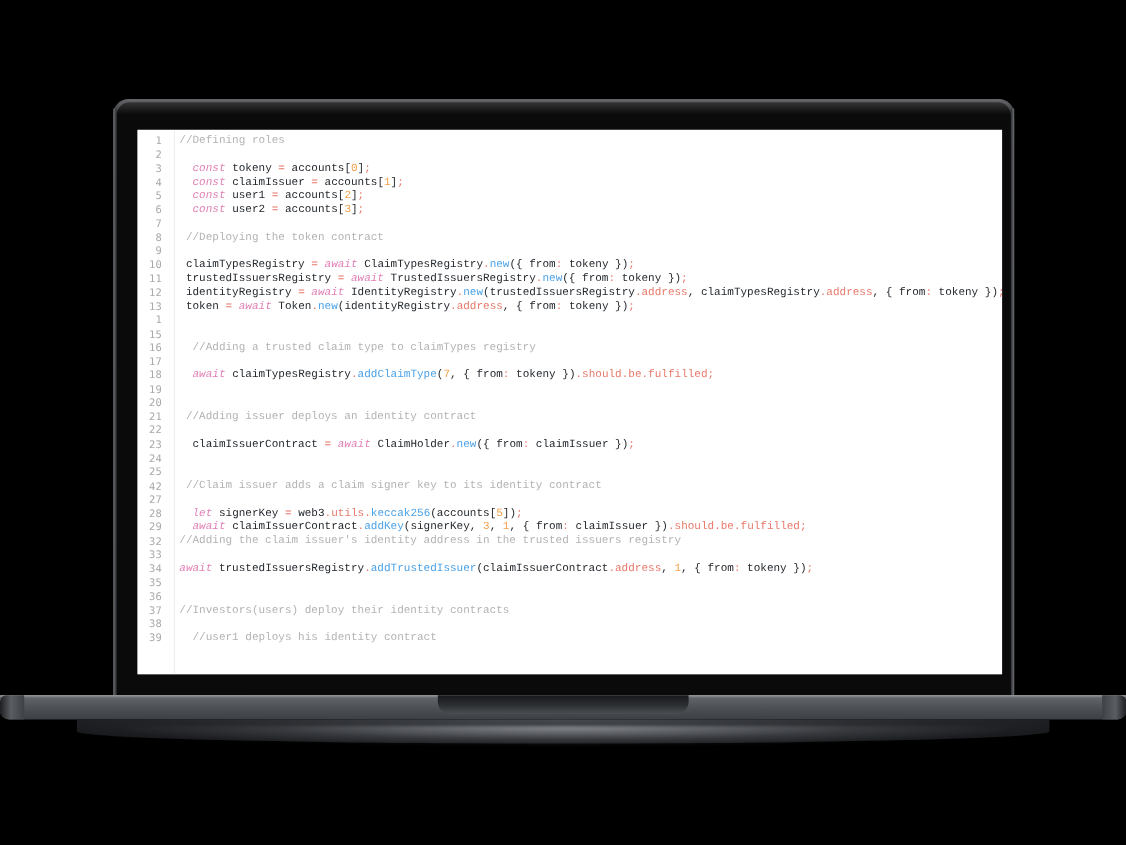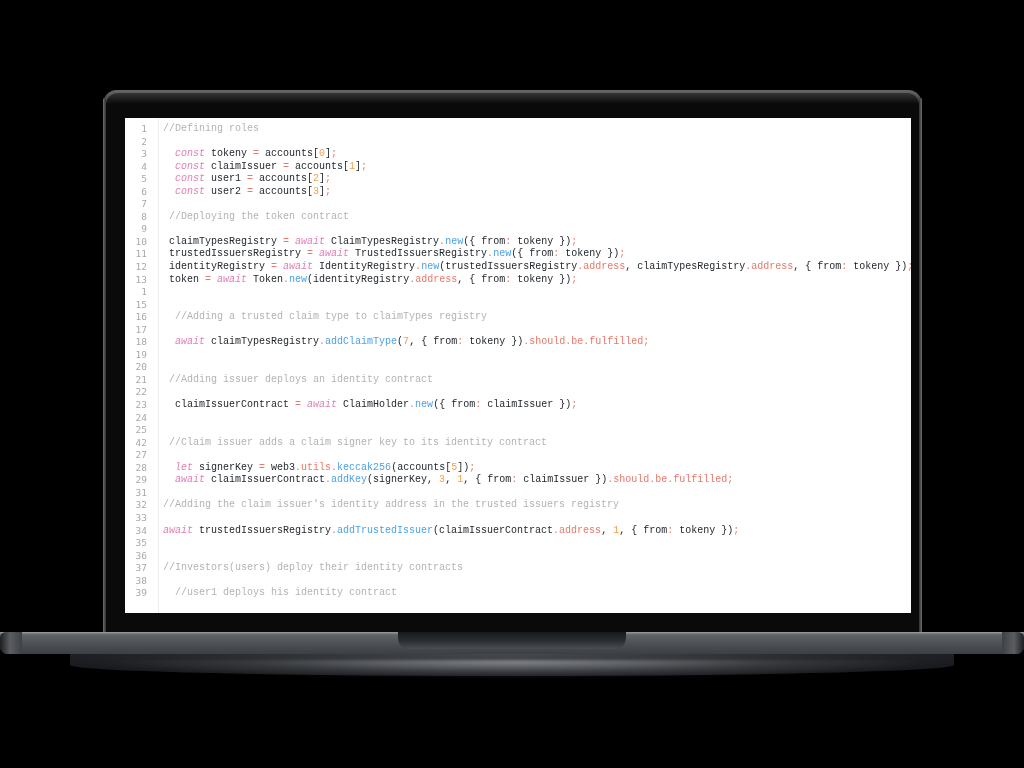--- a/index.html
+++ b/index.html
@@ -157,21 +157,20 @@
             <div class="row"><span class="ln">20</span><span class="code"></span></div>
             <div class="row"><span class="ln">21</span><span class="code"><span class="t-com"> //Adding issuer deploys an identity contract</span></span></div>
             <div class="row"><span class="ln">22</span><span class="code"></span></div>
             <div class="row"><span class="ln">23</span><span class="code"><span class="t-txt">  claimIssuerContract </span><span class="t-op">=</span><span class="t-txt"> </span><span class="t-kw">await</span><span class="t-txt"> ClaimHolder</span><span class="t-pun">.</span><span class="t-fn">new</span><span class="t-txt">({ from</span><span class="t-pun">:</span><span class="t-txt"> claimIssuer })</span><span class="t-pun">;</span></span></div>
             <div class="row"><span class="ln">24</span><span class="code"></span></div>
             <div class="row"><span class="ln">25</span><span class="code"></span></div>
             <div class="row"><span class="ln">42</span><span class="code"><span class="t-com"> //Claim issuer adds a claim signer key to its identity contract</span></span></div>
             <div class="row"><span class="ln">27</span><span class="code"></span></div>
             <div class="row"><span class="ln">28</span><span class="code"><span class="t-txt">  </span><span class="t-kw">let</span><span class="t-txt"> signerKey </span><span class="t-op">=</span><span class="t-txt"> web3</span><span class="t-prop">.utils</span><span class="t-pun">.</span><span class="t-fn">keccak256</span><span class="t-txt">(accounts[</span><span class="t-num">5</span><span class="t-txt">])</span><span class="t-pun">;</span></span></div>
             <div class="row"><span class="ln">29</span><span class="code"><span class="t-txt">  </span><span class="t-kw">await</span><span class="t-txt"> claimIssuerContract</span><span class="t-pun">.</span><span class="t-fn">addKey</span><span class="t-txt">(signerKey, </span><span class="t-num">3</span><span class="t-txt">, </span><span class="t-num">1</span><span class="t-txt">, { from</span><span class="t-pun">:</span><span class="t-txt"> claimIssuer })</span><span class="t-prop">.should</span><span class="t-prop">.be</span><span class="t-prop">.fulfilled</span><span class="t-pun">;</span></span></div>
-            <div class="row"><span class="ln">31</span><span class="code"></span></div>
             <div class="row"><span class="ln">32</span><span class="code"><span class="t-com">//Adding the claim issuer's identity address in the trusted issuers registry</span></span></div>
             <div class="row"><span class="ln">33</span><span class="code"></span></div>
             <div class="row"><span class="ln">34</span><span class="code"><span class="t-kw">await</span><span class="t-txt"> trustedIssuersRegistry</span><span class="t-pun">.</span><span class="t-fn">addTrustedIssuer</span><span class="t-txt">(claimIssuerContract</span><span class="t-prop">.address</span><span class="t-txt">, </span><span class="t-num">1</span><span class="t-txt">, { from</span><span class="t-pun">:</span><span class="t-txt"> tokeny })</span><span class="t-pun">;</span></span></div>
             <div class="row"><span class="ln">35</span><span class="code"></span></div>
             <div class="row"><span class="ln">36</span><span class="code"></span></div>
             <div class="row"><span class="ln">37</span><span class="code"><span class="t-com">//Investors(users) deploy their identity contracts</span></span></div>
             <div class="row"><span class="ln">38</span><span class="code"></span></div>
             <div class="row"><span class="ln">39</span><span class="code"><span class="t-com">  //user1 deploys his identity contract</span></span></div>
           </div>
       </div>

